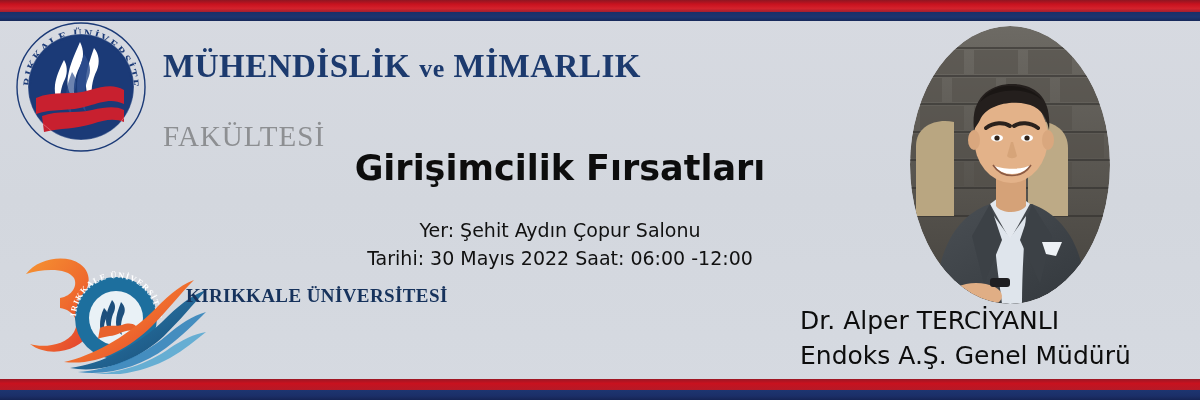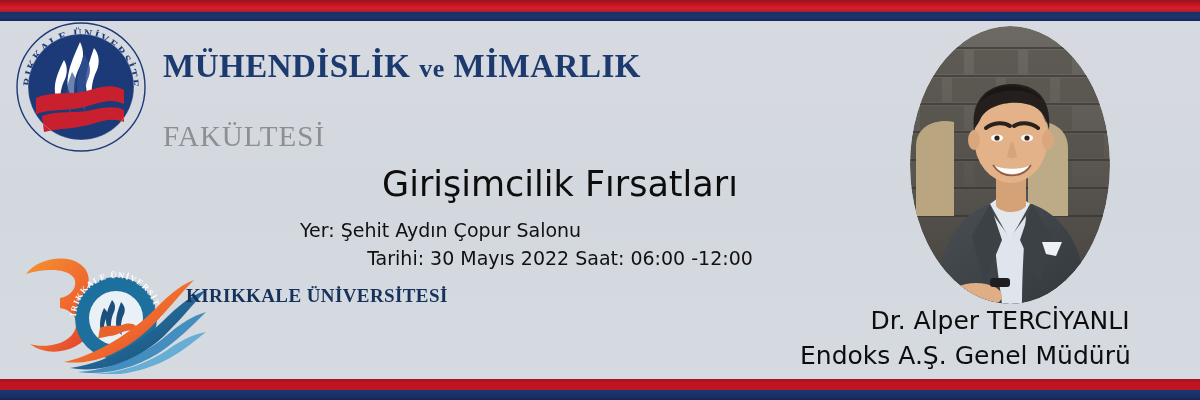--- a/index.html
+++ b/index.html
@@ -78,35 +78,35 @@
     letter-spacing: 1px;
     color: #8d8f92;
     white-space: nowrap;
     margin-top: 28px;
   }
 
   
   .event-title {
     position: absolute;
     left: 300px;
-    top: 164px;
+    top: 148px;
     width: 520px;
     text-align: center;
     font-family: "DejaVu Sans", sans-serif;
     font-size: 35px;
-    font-weight: 400;
+    font-weight: 700;
     color: #0d0d0d;
     white-space: nowrap;
   }
   .event-venue {
     position: absolute;
     left: 300px;
     top: 219px;
     width: 520px;
-    text-align: left;
+    text-align: center;
     font-family: "DejaVu Sans", sans-serif;
     font-size: 19px;
     color: #111111;
     white-space: nowrap;
   }
   .event-date {
     position: absolute;
     left: 300px;
     top: 247px;
     width: 520px;
@@ -157,21 +157,21 @@
     border-radius: 50% / 50%;
     overflow: hidden;
   }
 
   
   .speaker-name {
     position: absolute;
     left: 800px;
     top: 306px;
     width: 400px;
-    text-align: center;
+    text-align: left;
     font-family: "DejaVu Sans", sans-serif;
     font-size: 25px;
     color: #0d0d0d;
     white-space: nowrap;
   }
   .speaker-role {
     position: absolute;
     left: 800px;
     top: 341px;
     width: 400px;

